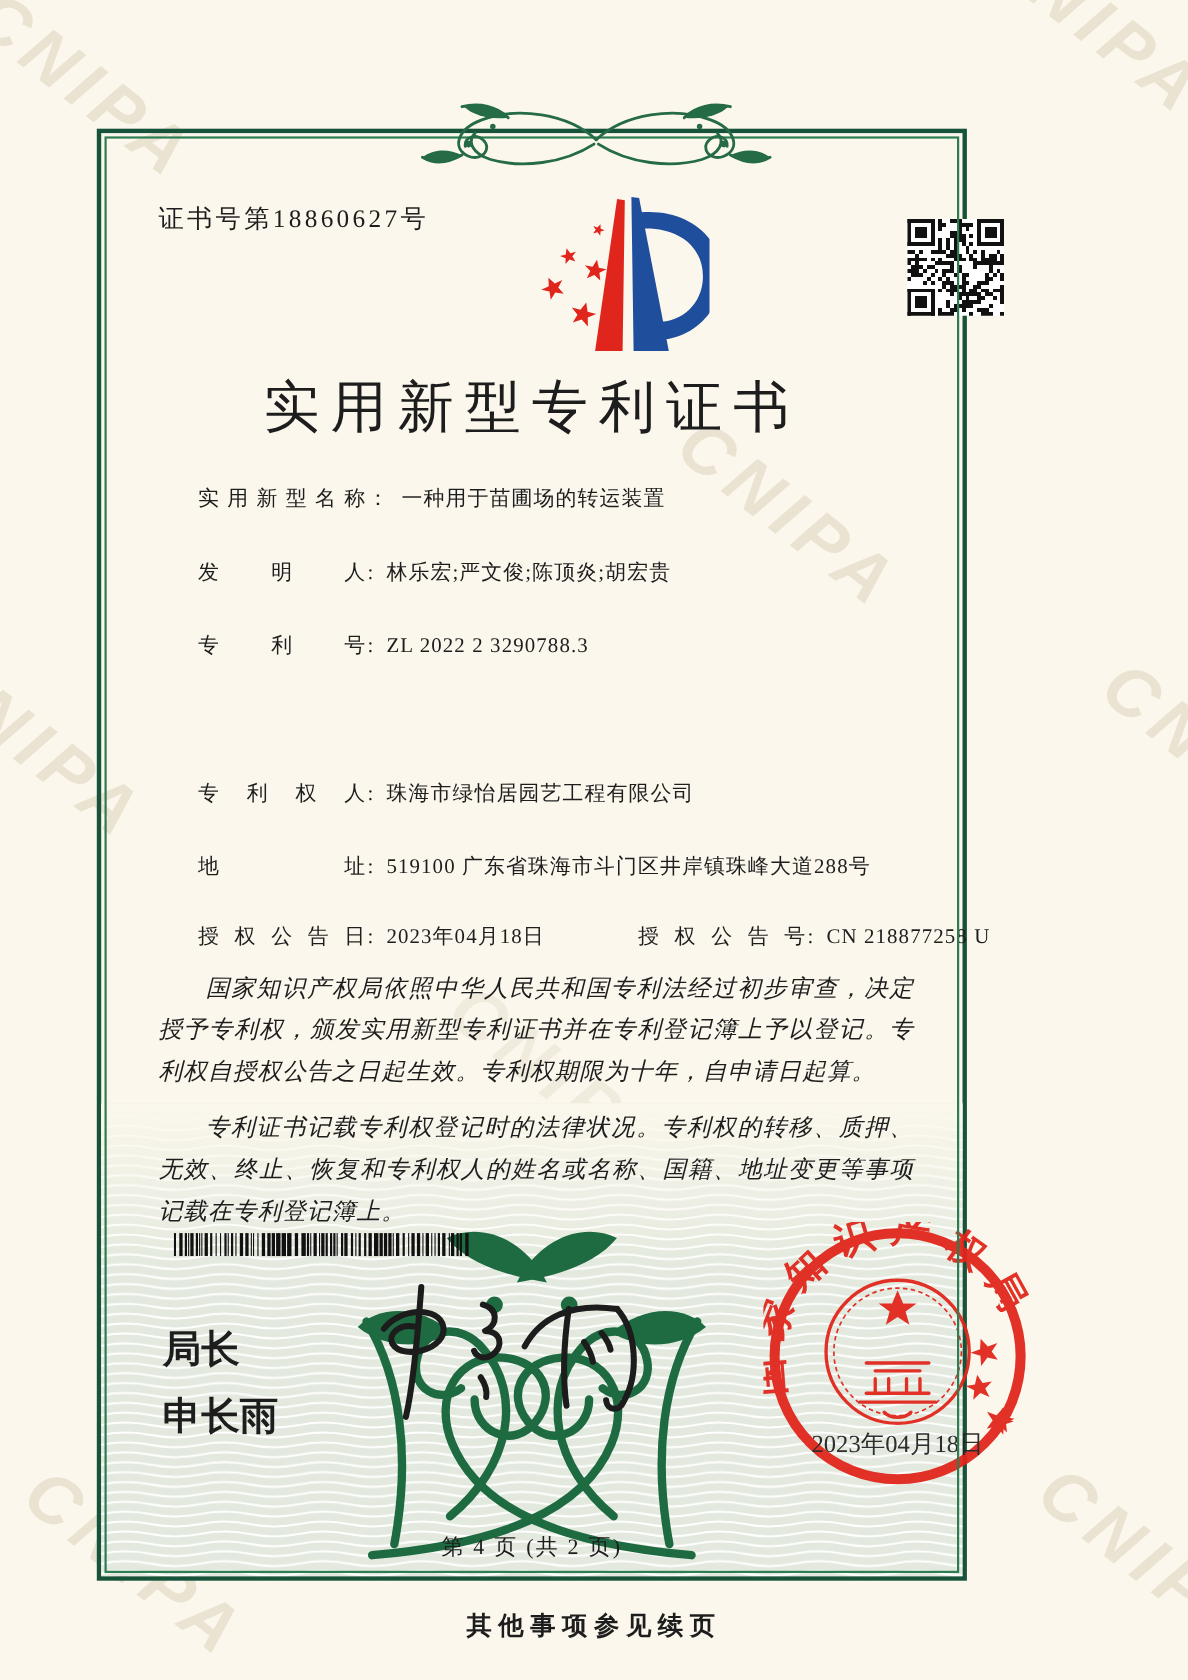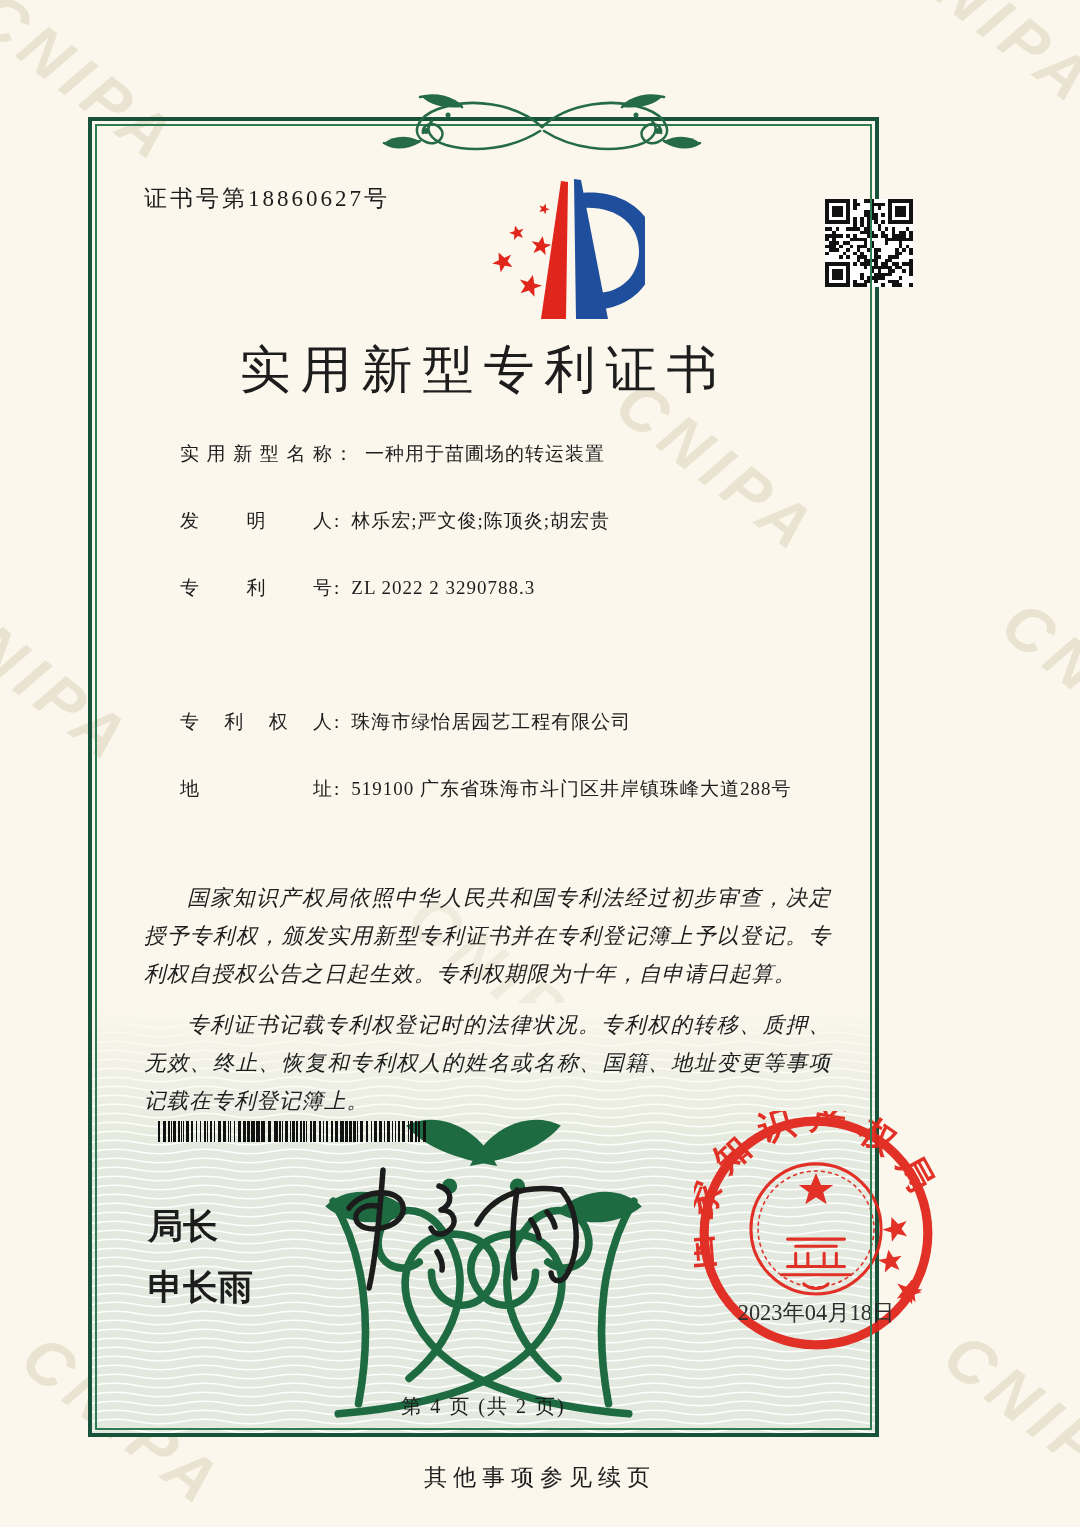--- a/index.html
+++ b/index.html
@@ -43,21 +43,21 @@
   
   .barcode{position:absolute;left:66px;top:1000px;width:274px;height:21px;z-index:3;}
   .director{position:absolute;left:56px;top:1082px;z-index:3;
             font-family:Liberation Sans, sans-serif;font-weight:bold;font-size:35px;}
   .director div{margin-bottom:14px;}
   .signature{position:absolute;left:225px;top:1035px;z-index:3;}
   .seal{position:absolute;left:602px;top:990px;width:244px;height:244px;z-index:4;opacity:.94;}
   .page-info{position:absolute;left:0;right:0;top:1272px;text-align:center;font-size:20px;
              letter-spacing:2px;z-index:3;}
   .continuation{position:absolute;left:0;right:0;top:1462px;text-align:center;font-size:23px;
-                letter-spacing:6px;z-index:3;}
+                letter-spacing:6px;z-index:3;font-weight:bold;}
 </style>
 </head>
 <body>
 
 <div class="page">
 
   <span class="wm" style="left:-40px;top:40px">CNIPA</span>
   <span class="wm" style="left:878px;top:-18px">CNIPA</span>
   <span class="wm" style="left:600px;top:430px">CNIPA</span>
   <span class="wm" style="left:-86px;top:640px">CNIPA</span>
@@ -379,20 +379,26 @@
     </div>
     <div class="frow" style="top:452px">
       <span class="flabel">专利号</span><span class="fcolon">:</span><span class="fvalue">ZL 2022 2 3290788.3</span>
     </div>
     <div class="frow" style="top:586px">
       <span class="flabel">专利权人</span><span class="fcolon">:</span><span class="fvalue">珠海市绿怡居园艺工程有限公司</span>
     </div>
     <div class="frow" style="top:653px">
       <span class="flabel">地址</span><span class="fcolon">:</span><span class="fvalue">519100 广东省珠海市斗门区井岸镇珠峰大道288号</span>
     </div>
+    <div class="frow" style="top:716px">
+      <span class="flabel">授权公告日</span><span class="fcolon">:</span><span class="fvalue">2023年04月18日</span>
+      <span class="grant-no-group">
+        <span class="flabel">授权公告号</span><span class="fcolon">:</span><span class="fvalue">CN 218877258 U</span>
+      </span>
+    </div>
 
     <div class="paras">
       <p>国家知识产权局依照中华人民共和国专利法经过初步审查，决定授予专利权，颁发实用新型专利证书并在专利登记簿上予以登记。专利权自授权公告之日起生效。专利权期限为十年，自申请日起算。</p>
       <p>专利证书记载专利权登记时的法律状况。专利权的转移、质押、无效、终止、恢复和专利权人的姓名或名称、国籍、地址变更等事项记载在专利登记簿上。</p>
     </div>
 
     <div class="barcode">
       <svg id="barcodesvg" width="274" height="21" viewBox="0 0 274 21" preserveAspectRatio="none">
           <rect x="0" y="0" width="2" height="21" fill="#111"></rect>
           <rect x="5" y="0" width="3" height="21" fill="#111"></rect>

